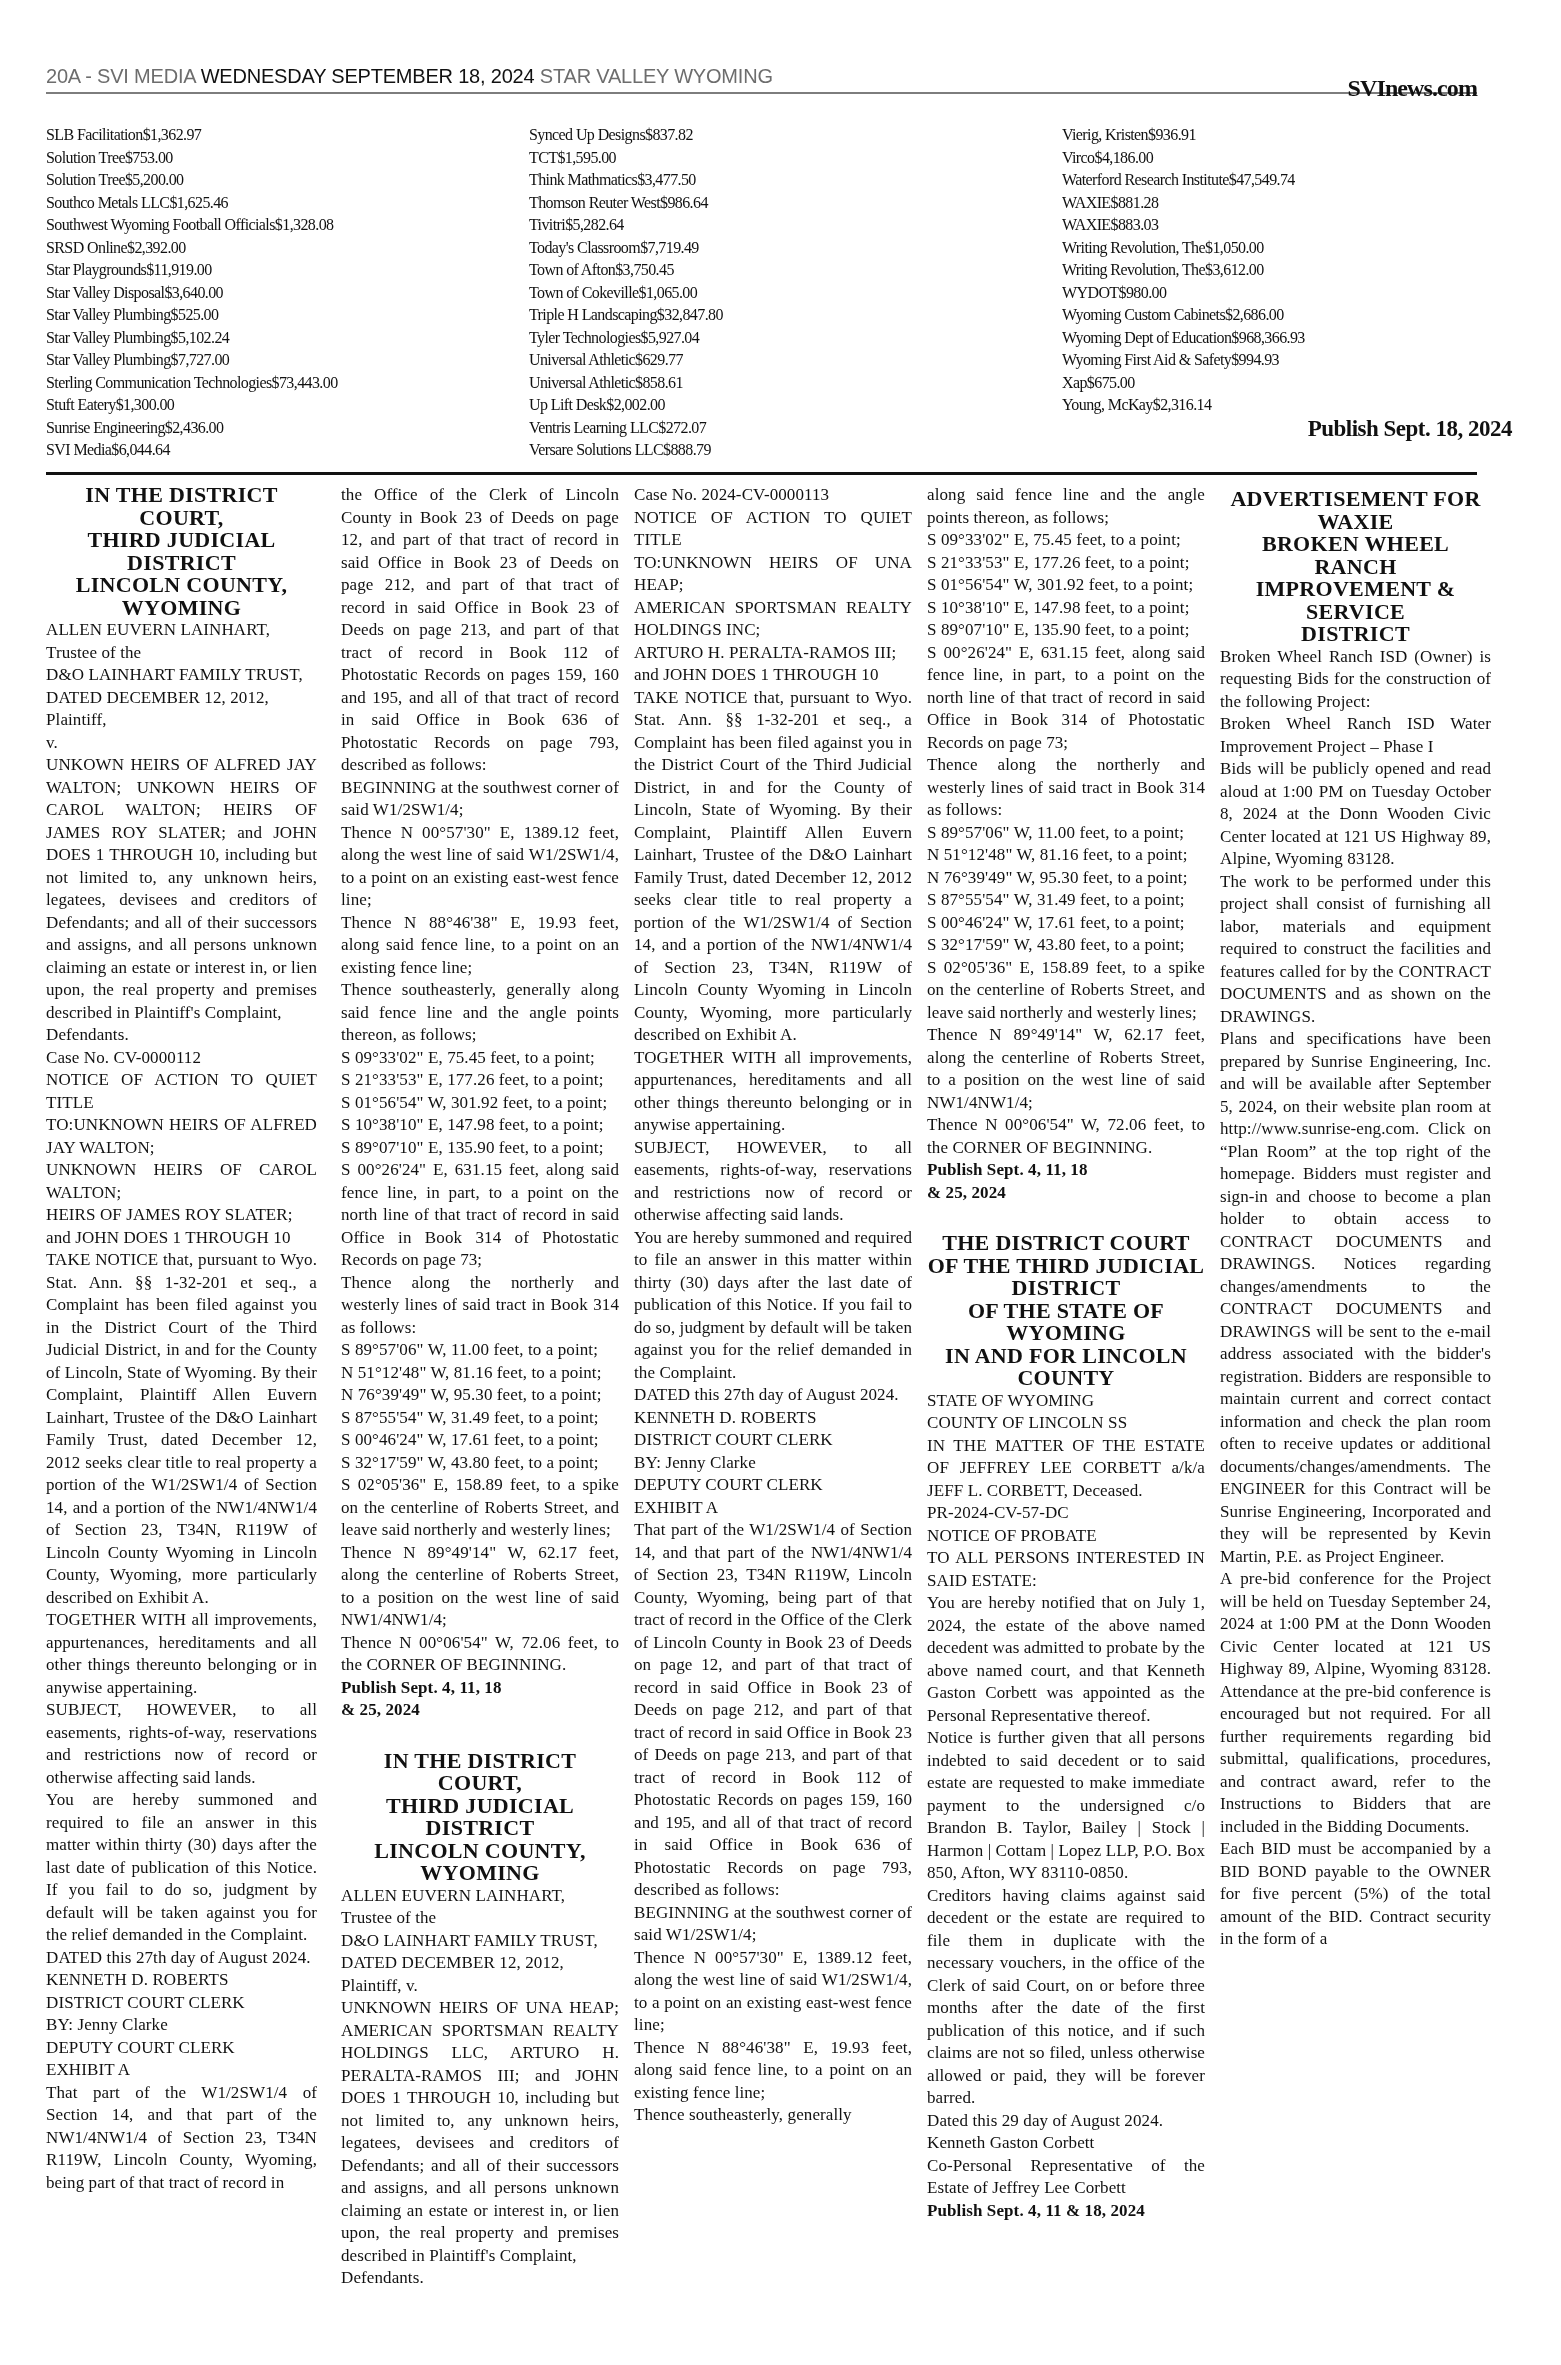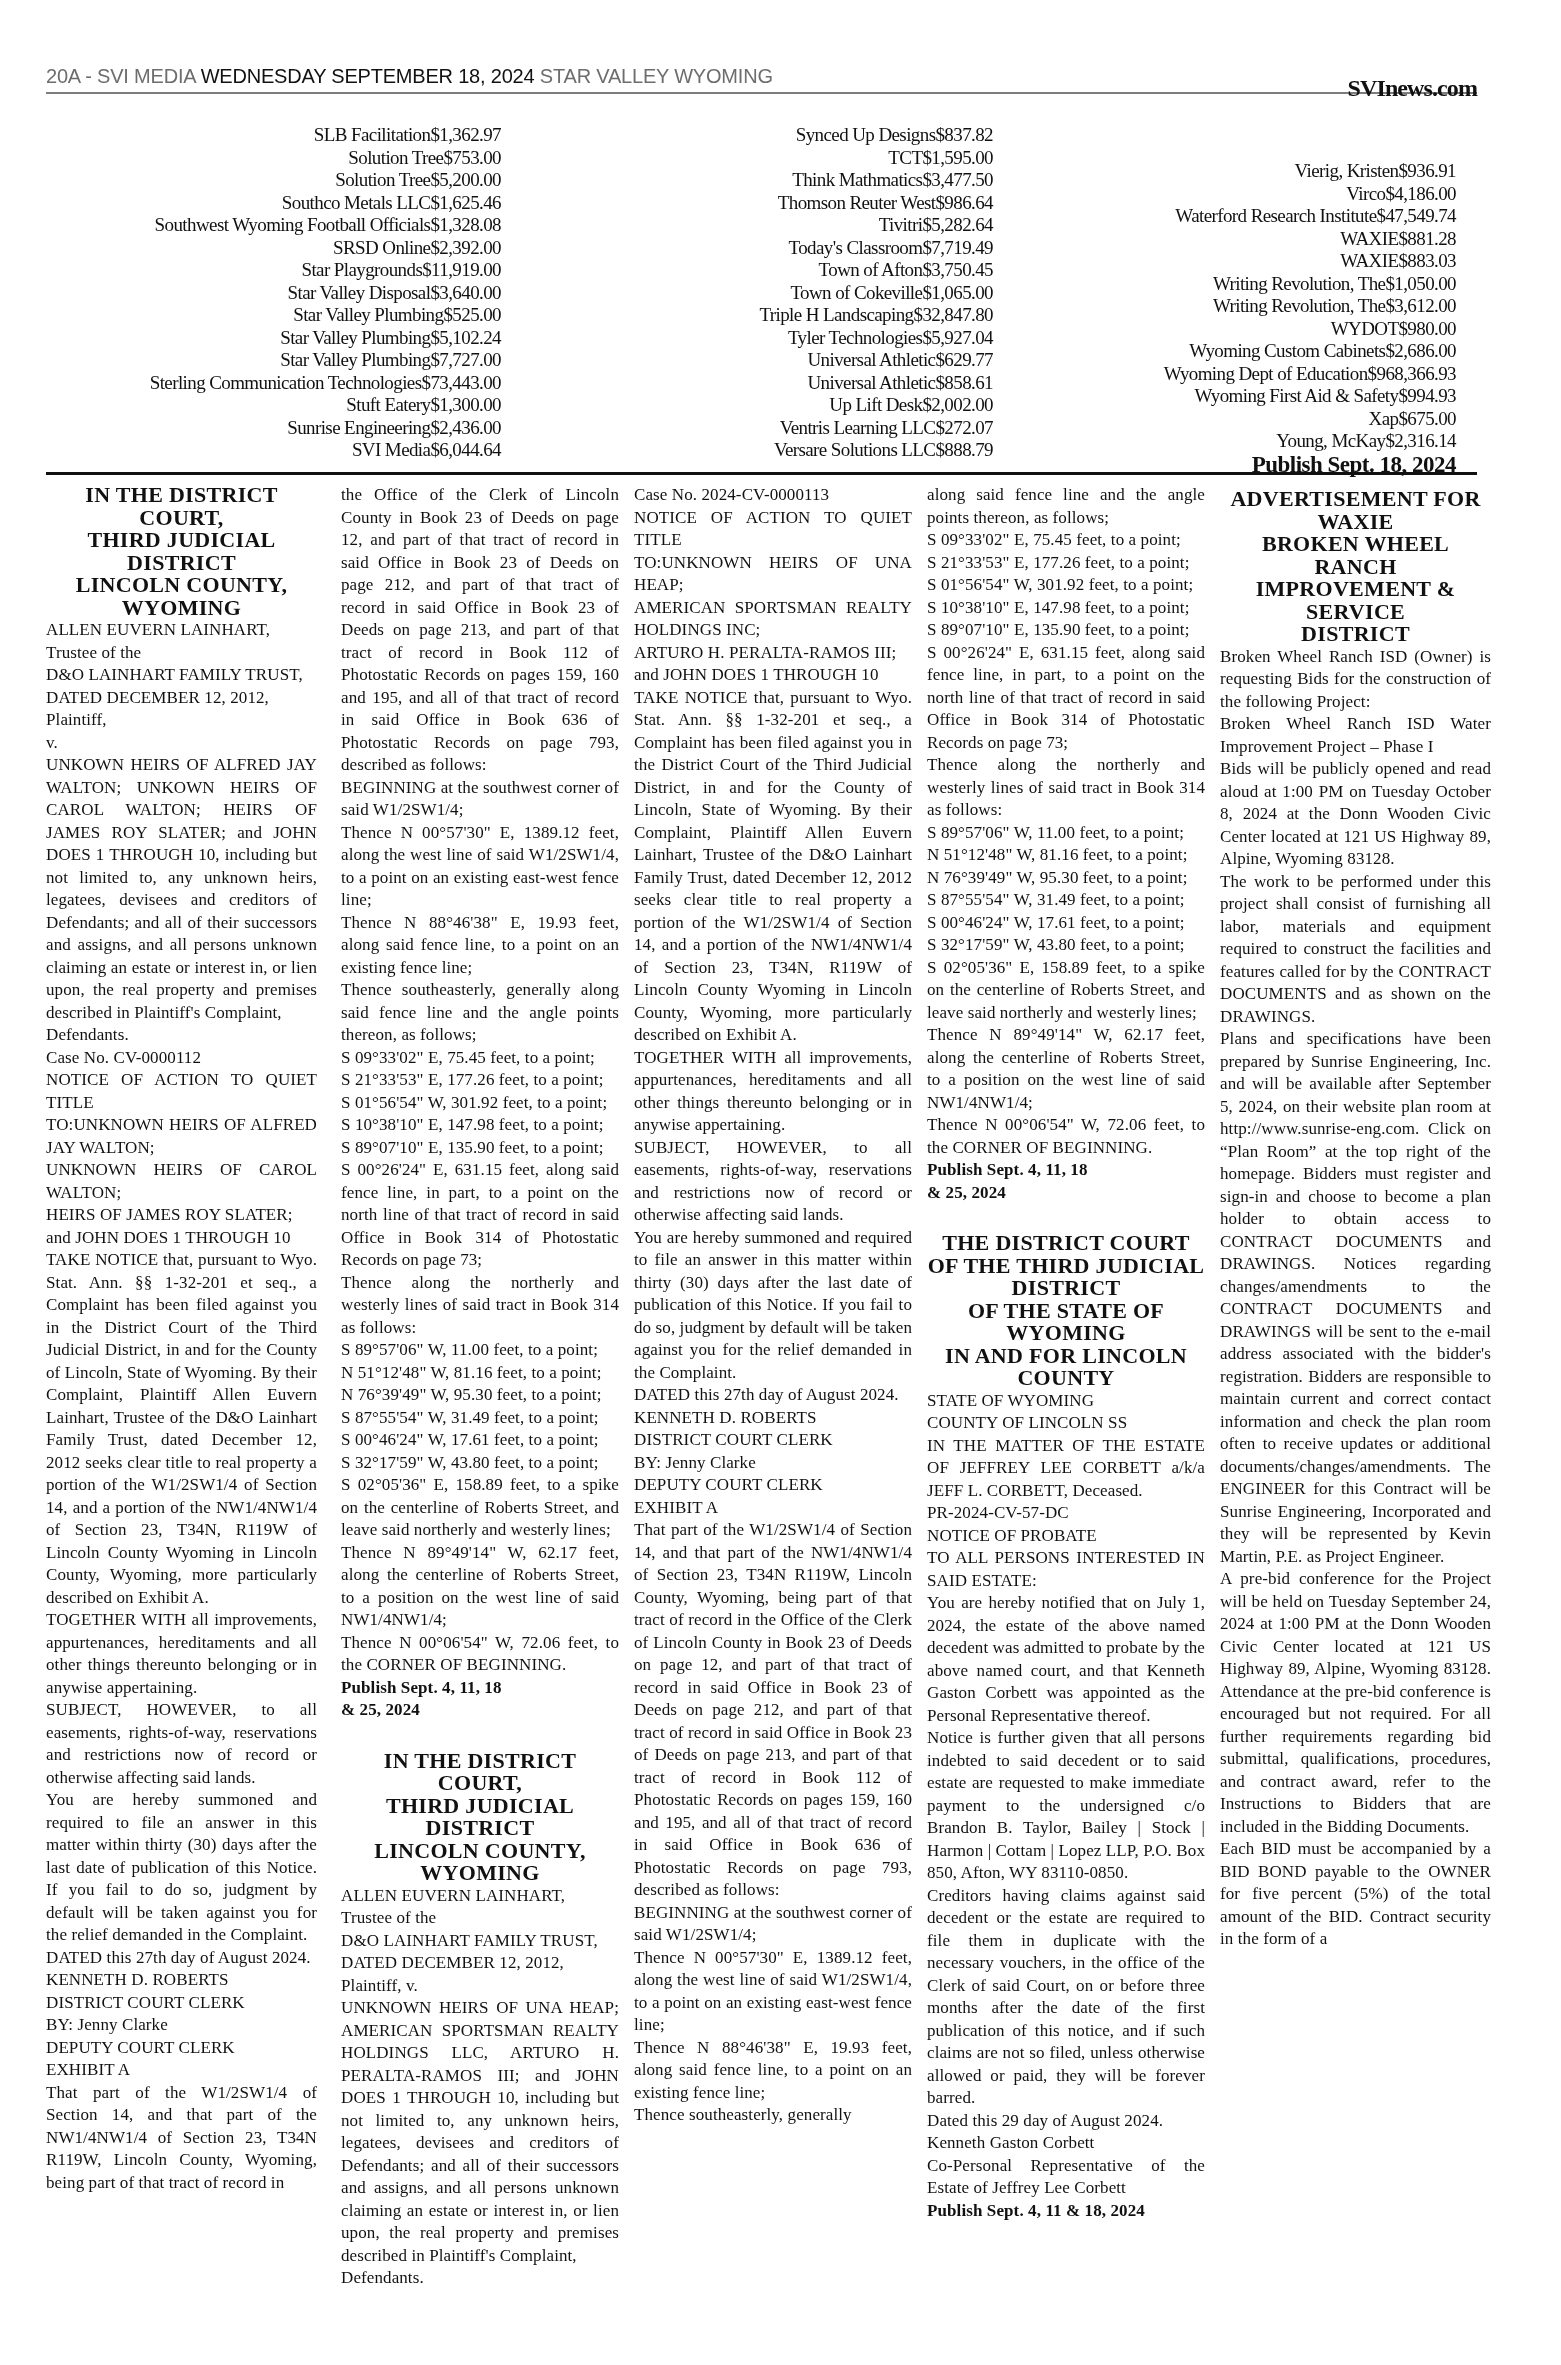--- a/index.html
+++ b/index.html
@@ -24,24 +24,24 @@
     font-family: "Liberation Serif", serif; font-weight: bold;
     font-size: 24px; letter-spacing: -0.9px; color: #111;
   }
   
   .vendors {
     position: absolute; top: 124px; left: 46px; width: 1431px; height: 331px;
   }
   .vcol { position: absolute; top: 0; }
   .vcol.c1 { left: 0; width: 455px; }
   .vcol.c2 { left: 483px; width: 464px; }
-  .vcol.c3 { left: 960px; width: 450px; margin-top: 36px; }
+  .vcol.c3 { left: 1016px; width: 450px; }
   .vrow {
-    display: flex; justify-content: flex-end;
-    height: 22.5px; line-height: 22.5px; font-size: 19px;
+    display: flex; justify-content: flex-start;
+    height: 22.5px; line-height: 22.5px; font-size: 16px;
     font-family: "Liberation Serif", serif; letter-spacing: -0.6px;
     transform-origin: left center;
   }
   .vrow .nm { white-space: nowrap; }
   .vrow .amt { white-space: nowrap; }
   .publish-vendor {
     text-align: right; font-weight: bold; font-size: 23px; letter-spacing: -0.5px;
     height: 24px; line-height: 24px;
   }
   .rule-main {

